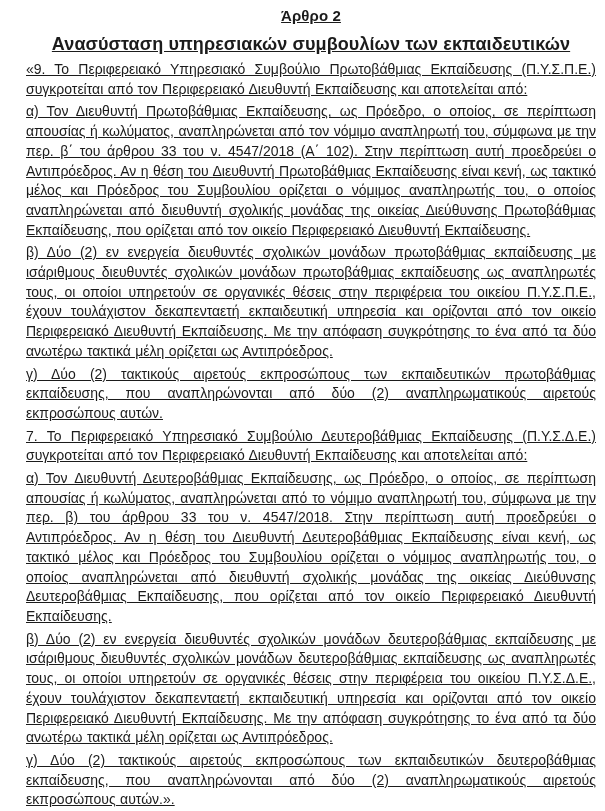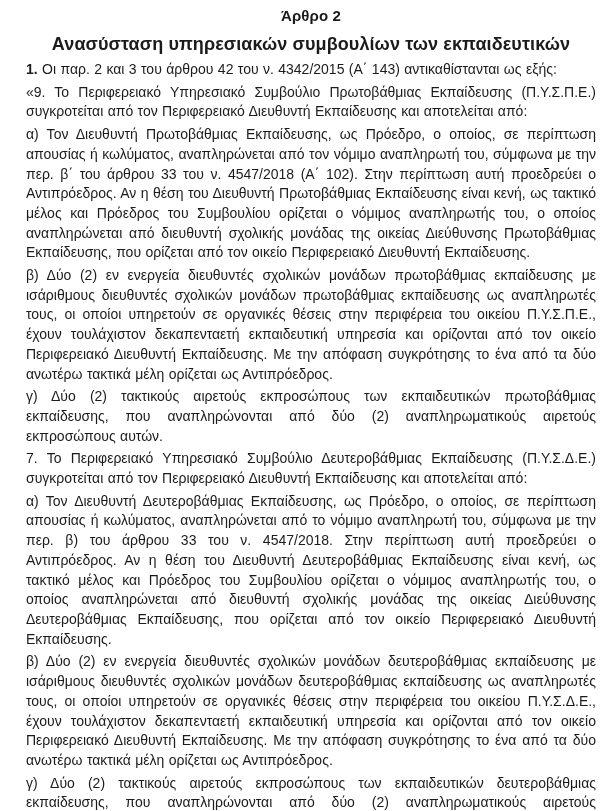--- a/index.html
+++ b/index.html
@@ -10,20 +10,21 @@
   .page {
     position: relative;
     width: 605px;
     height: 811px;
     background: #ffffff;
     overflow: hidden;
     box-sizing: border-box;
     padding: 6px 9px 0 26px;
     font-family: "Liberation Sans", "DejaVu Sans", sans-serif;
     color: #1b1b1b;
+    text-decoration: underline;
   }
   .article-title {
     font-size: 15px;
     font-weight: bold;
     text-align: center;
     margin: 0 0 8px 0;
     line-height: 20px;
     letter-spacing: 0.1px;
   }
   .article-subtitle {
@@ -47,21 +48,20 @@
 </style>
 </head>
 <body>
 
 <div class="page">
 
   <div class="article-title">Άρθρο 2</div>
 
   <div class="article-subtitle">Ανασύσταση υπηρεσιακών συμβουλίων των εκπαιδευτικών</div>
 
-  <p class="body-para"><strong>1.</strong><span> Οι παρ. 2 και 3 του άρθρου 42 του ν. 4342/2015 (Α΄ 143) αντικαθίστανται ως εξής:</span></p>
 
   <p class="body-para">«9. Το Περιφερειακό Υπηρεσιακό Συμβούλιο Πρωτοβάθμιας Εκπαίδευσης (Π.Υ.Σ.Π.Ε.) συγκροτείται από τον Περιφερειακό Διευθυντή Εκπαίδευσης και αποτελείται από:</p>
 
   <p class="body-para">α) Τον Διευθυντή Πρωτοβάθμιας Εκπαίδευσης, ως Πρόεδρο, ο οποίος, σε περίπτωση απουσίας ή κωλύματος, αναπληρώνεται από τον νόμιμο αναπληρωτή του, σύμφωνα με την περ. β΄ του άρθρου 33 του ν. 4547/2018 (Α΄ 102). Στην περίπτωση αυτή προεδρεύει ο Αντιπρόεδρος. Αν η θέση του Διευθυντή Πρωτοβάθμιας Εκπαίδευσης είναι κενή, ως τακτικό μέλος και Πρόεδρος του Συμβουλίου ορίζεται ο νόμιμος αναπληρωτής του, ο οποίος αναπληρώνεται από διευθυντή σχολικής μονάδας της οικείας Διεύθυνσης Πρωτοβάθμιας Εκπαίδευσης, που ορίζεται από τον οικείο Περιφερειακό Διευθυντή Εκπαίδευσης.</p>
 
   <p class="body-para">β) Δύο (2) εν ενεργεία διευθυντές σχολικών μονάδων πρωτοβάθμιας εκπαίδευσης με ισάριθμους διευθυντές σχολικών μονάδων πρωτοβάθμιας εκπαίδευσης ως αναπληρωτές τους, οι οποίοι υπηρετούν σε οργανικές θέσεις στην περιφέρεια του οικείου Π.Υ.Σ.Π.Ε., έχουν τουλάχιστον δεκαπενταετή εκπαιδευτική υπηρεσία και ορίζονται από τον οικείο Περιφερειακό Διευθυντή Εκπαίδευσης. Με την απόφαση συγκρότησης το ένα από τα δύο ανωτέρω τακτικά μέλη ορίζεται ως Αντιπρόεδρος.</p>
 
   <p class="body-para">γ) Δύο (2) τακτικούς αιρετούς εκπροσώπους των εκπαιδευτικών πρωτοβάθμιας εκπαίδευσης, που αναπληρώνονται από δύο (2) αναπληρωματικούς αιρετούς εκπροσώπους αυτών.</p>
 
   <p class="body-para">7. Το Περιφερειακό Υπηρεσιακό Συμβούλιο Δευτεροβάθμιας Εκπαίδευσης (Π.Υ.Σ.Δ.Ε.) συγκροτείται από τον Περιφερειακό Διευθυντή Εκπαίδευσης και αποτελείται από:</p>

